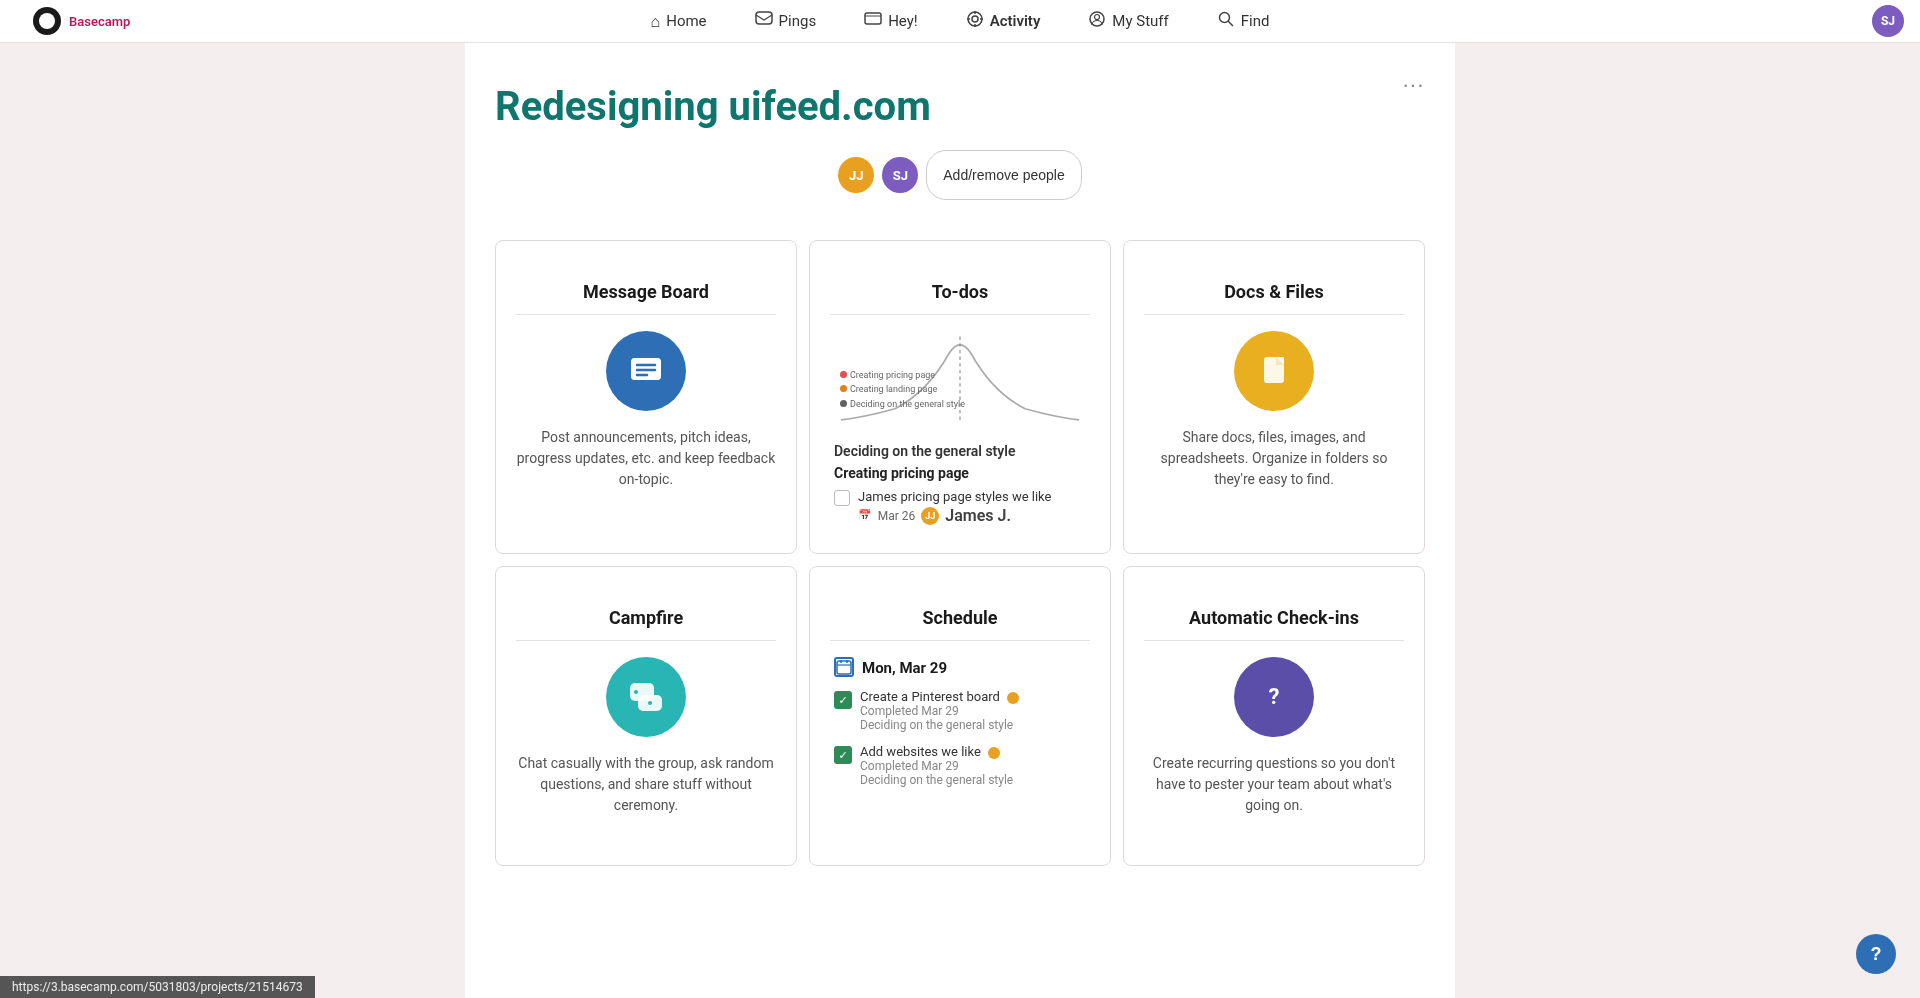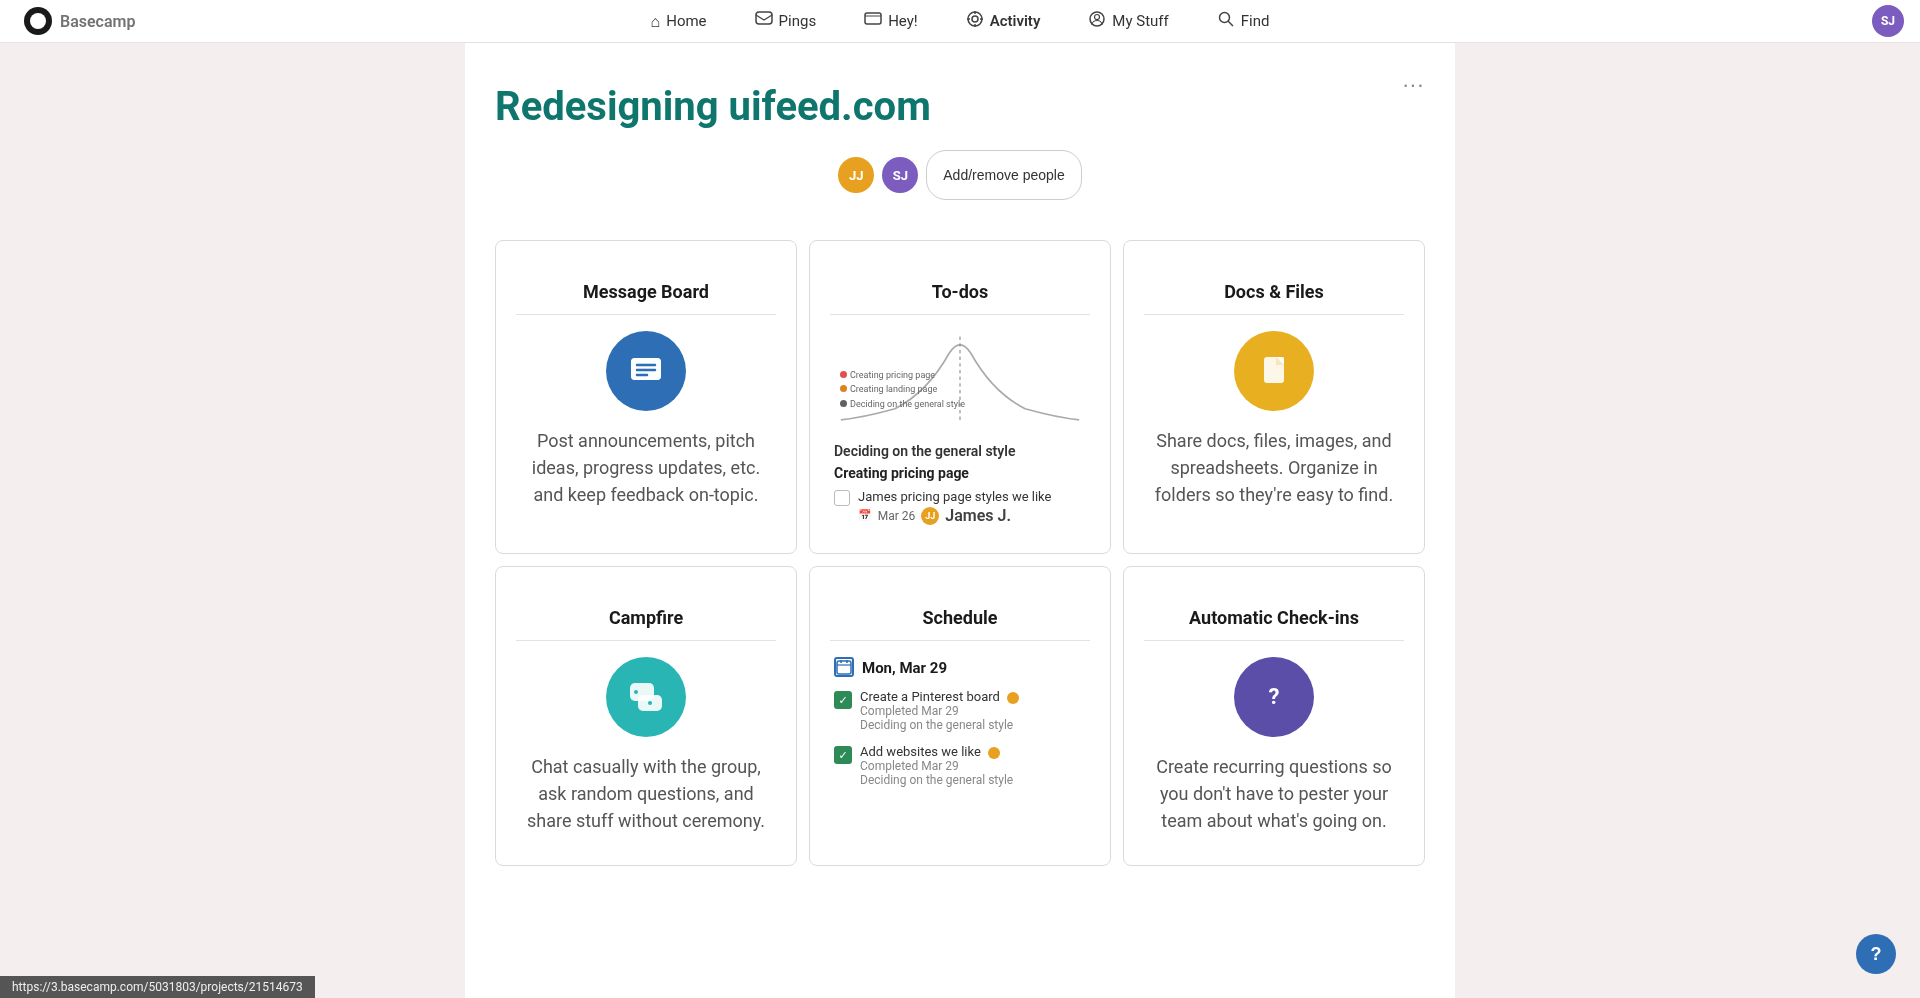--- a/index.html
+++ b/index.html
@@ -30,27 +30,27 @@
       cursor: pointer;
       text-decoration: none;
       padding: 4px 8px;
       border-radius: 4px;
     }
     .nav-icon {
       font-size: 16px;
     }
     .logo {
       position: absolute;
-      left: 24px;
+      left: 33px;
       display: flex;
       align-items: center;
       gap: 8px;
-      font-size: 16px;
+      font-size: 13px;
       font-weight: 600;
-      color: #737373;
+      color: #be185d;
       cursor: pointer;
     }
     .logo-circle {
       width: 28px;
       height: 28px;
       background: #1a1a1a;
       border-radius: 50%;
       display: flex;
       align-items: center;
       justify-content: center;
@@ -192,21 +192,21 @@
       font-size: 32px;
       color: white;
     }
     .icon-blue { background: #2e6eb5; }
     .icon-yellow { background: #e8b020; }
     .icon-teal { background: #2ab5b5; }
     .icon-purple { background: #5b4ea8; }
 
     .card-desc {
       text-align: center;
-      font-size: 18px;
+      font-size: 14px;
       color: #555;
       line-height: 1.5;
     }
 
     
     .todos-chart {
       height: 100px;
       margin-bottom: 12px;
       position: relative;
     }

